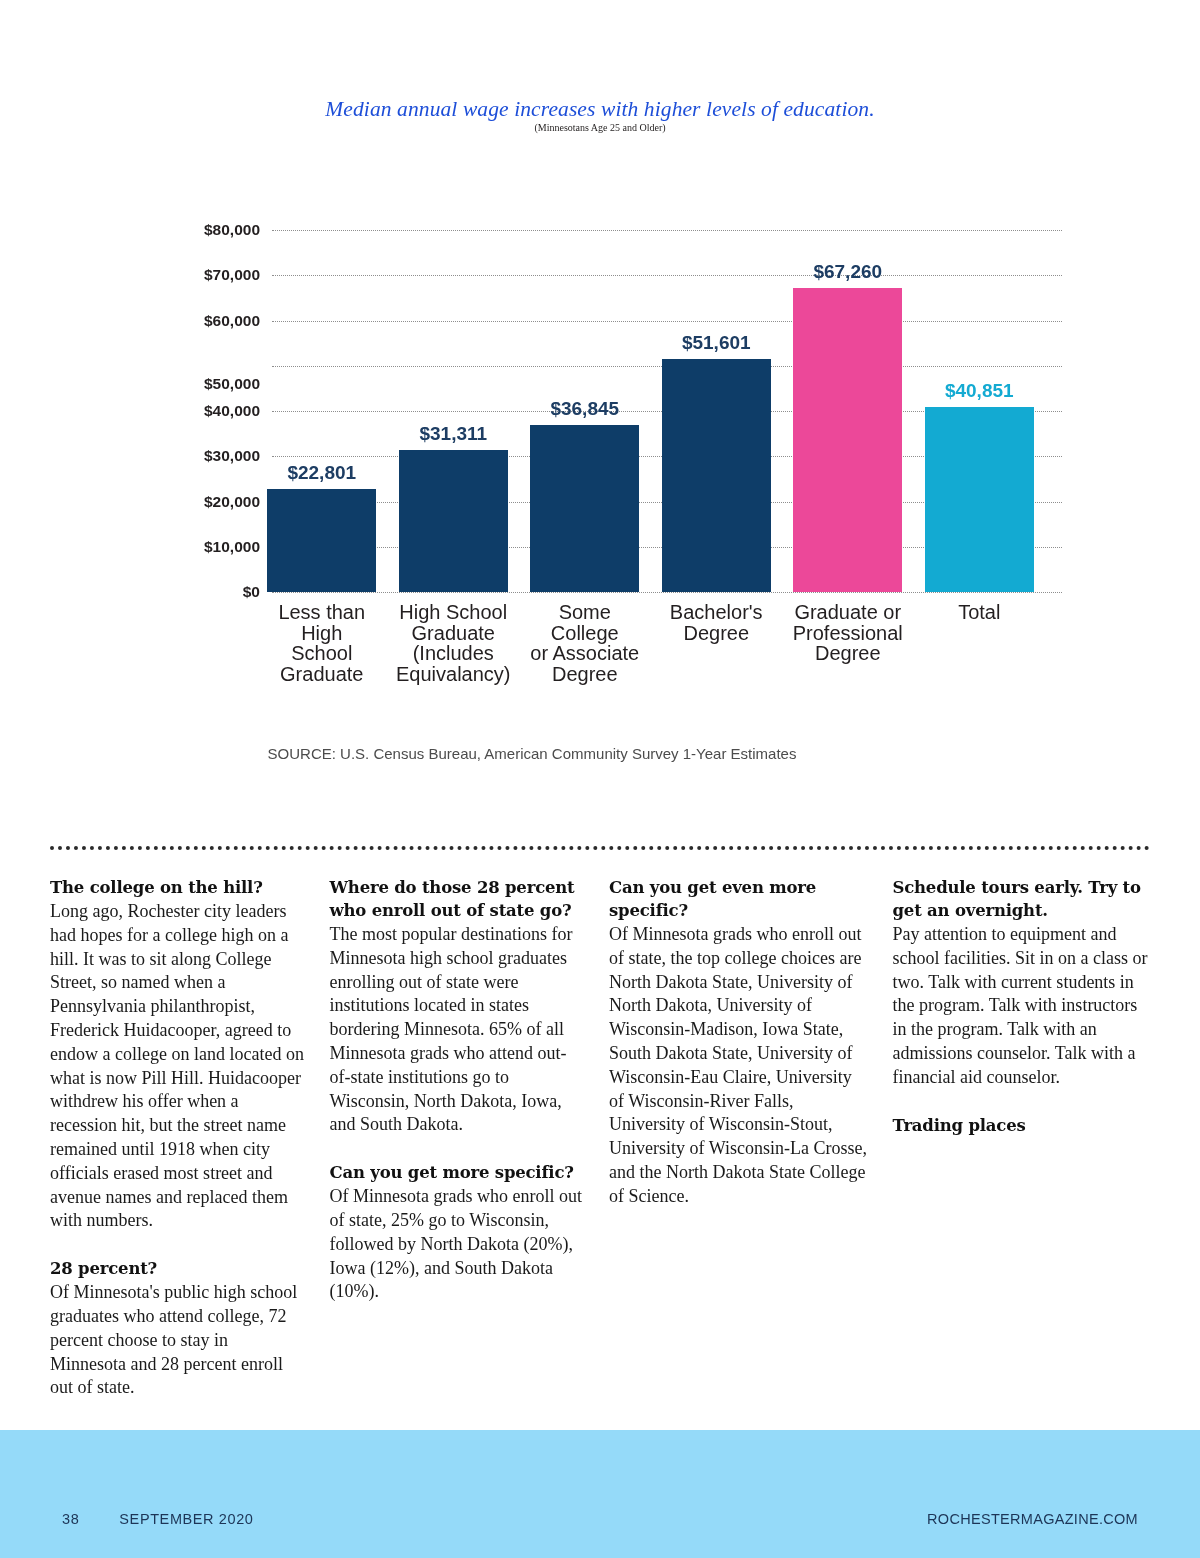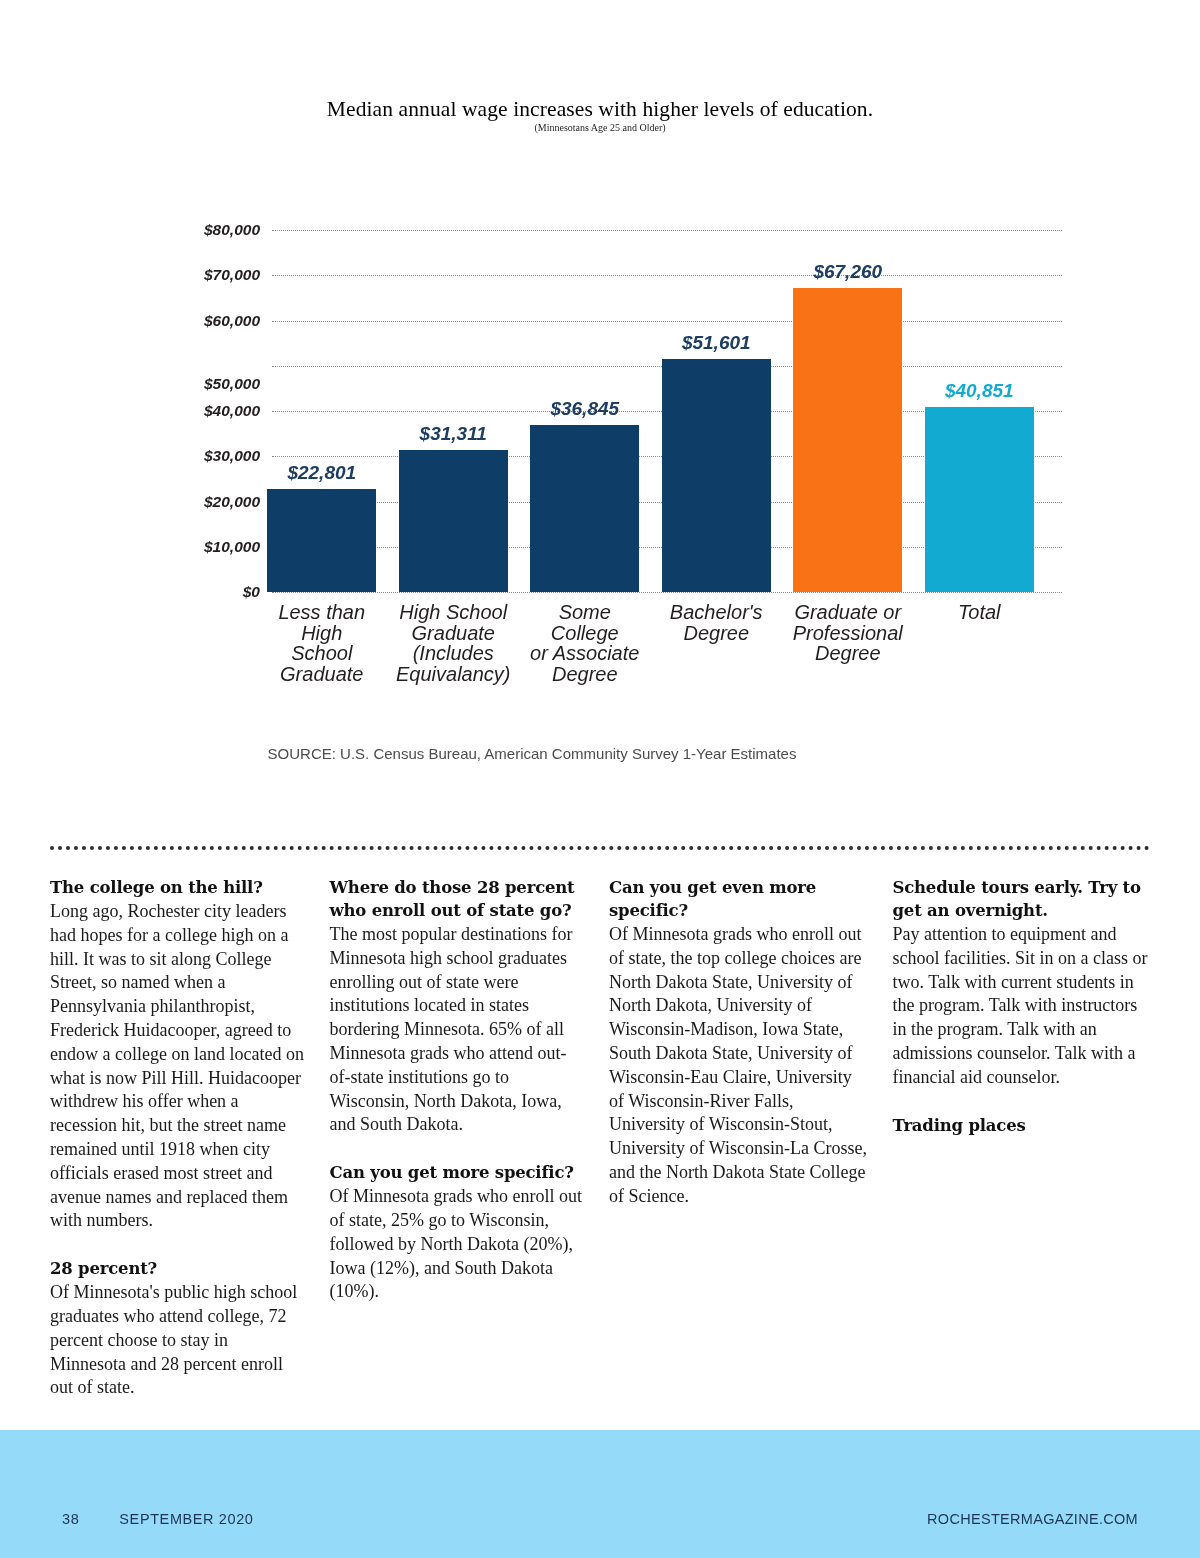--- a/index.html
+++ b/index.html
@@ -21,38 +21,38 @@
     position: absolute;
     left: 0;
     top: 0;
     width: 1200px;
     height: 820px;
   }
   .chart-title {
     text-align: center;
     font-family: "Liberation Serif", serif;
     font-size: 21.5px;
-    color: #000000;
+    color: #1d4ed8;
     letter-spacing: 0.1px;
     margin-top: 97px;
+    font-style: italic;
   }
   .chart-subtitle {
     text-align: center;
     font-family: "Liberation Serif", serif;
     font-size: 10px;
     color: #221f1f;
   }
 
   .plot-wrap {
     position: absolute;
     left: 0;
     top: 230px;
     width: 1200px;
     height: 500px;
-    font-style: italic;
   }
 
   
   .yaxis {
     position: absolute;
     left: 150px;
     top: 0;
     width: 110px;
     height: 362px;
   }
@@ -275,21 +275,21 @@
           <div class="bar" style="height: 166.724px; background: rgb(14, 61, 104);">
             <div class="bar-label">$36,845</div>
           </div>
         </div>
         <div class="bar-slot">
           <div class="bar" style="height: 233.495px; background: rgb(14, 61, 104);">
             <div class="bar-label">$51,601</div>
           </div>
         </div>
         <div class="bar-slot">
-          <div class="bar" style="height: 304.351px; background: #f97316;">
+          <div class="bar" style="height: 304.351px; background: #ec4899;">
             <div class="bar-label">$67,260</div>
           </div>
         </div>
         <div class="bar-slot">
           <div class="bar accent" style="height: 184.851px; background: rgb(19, 170, 210); text-align: center;">
             <div class="bar-label accent">$40,851</div>
           </div>
         </div>
       </div>
     <div class="cats" id="cats">

